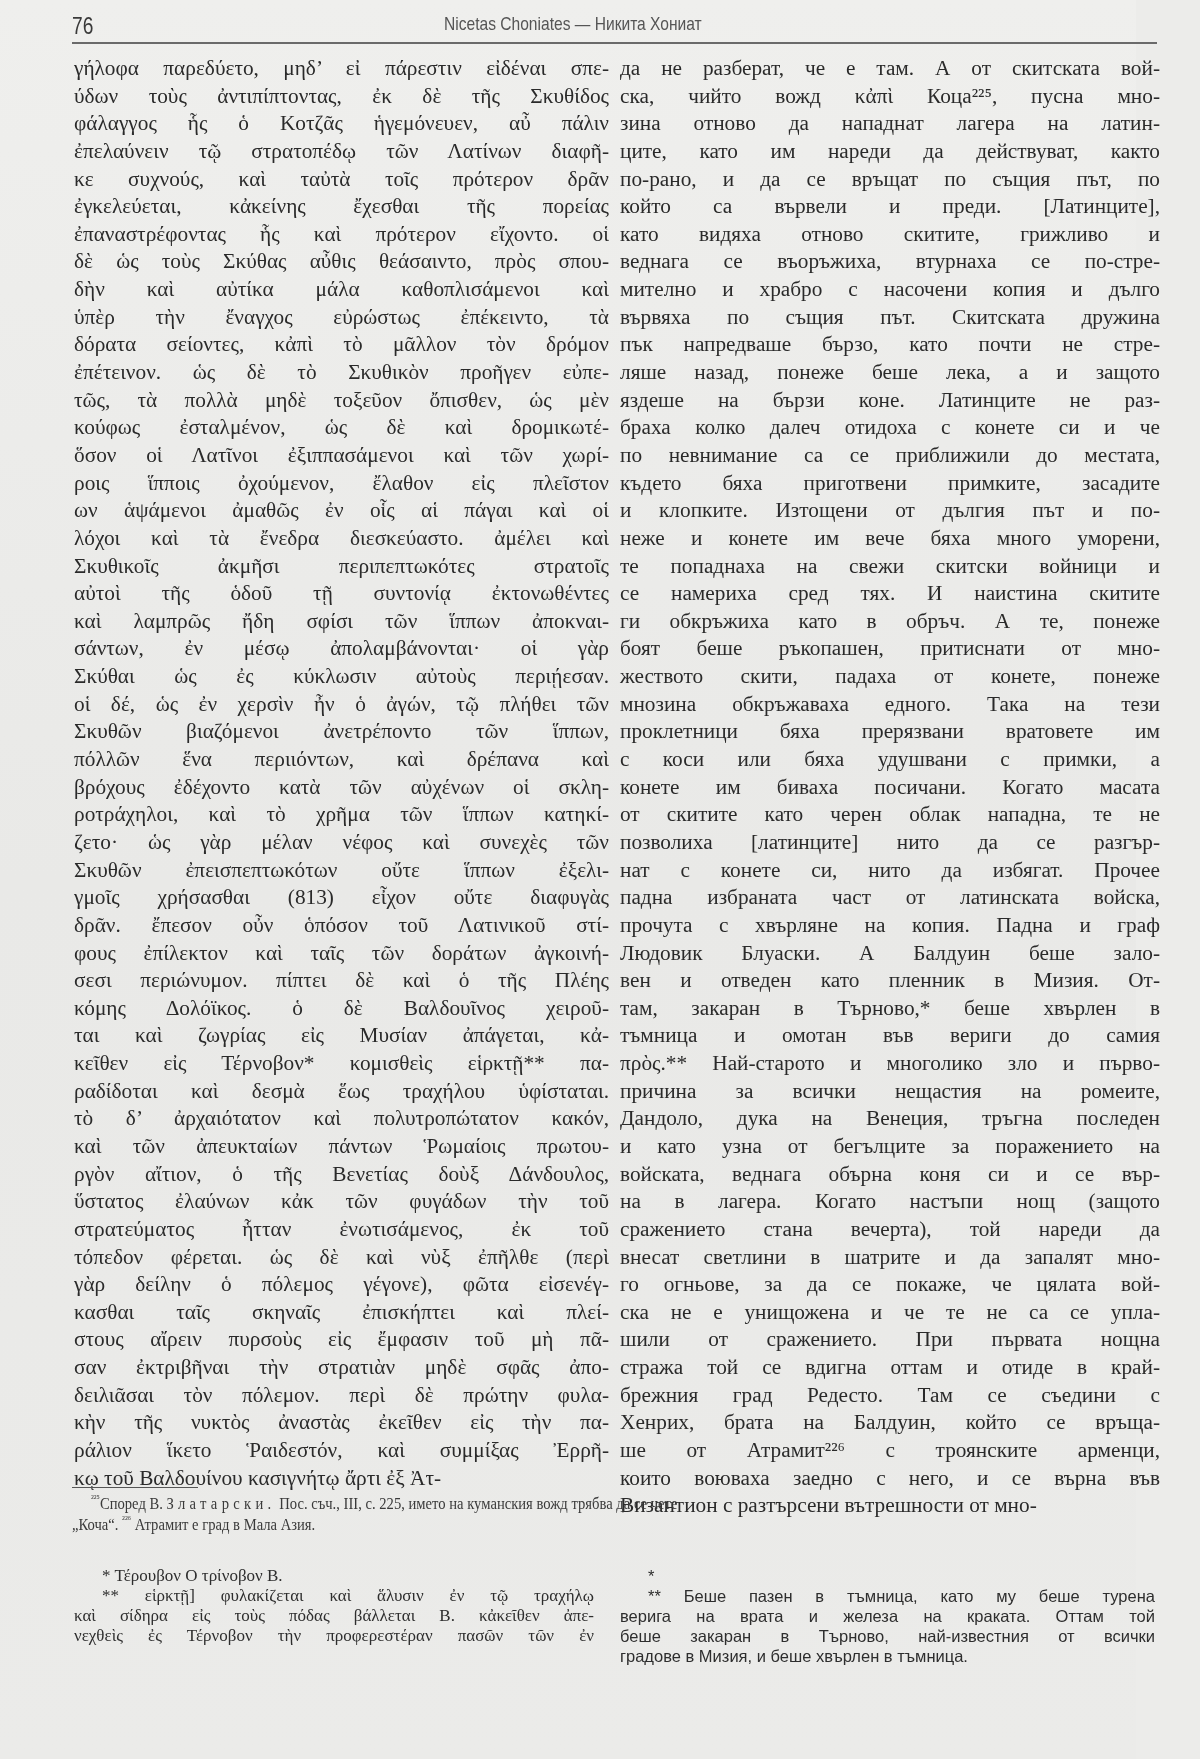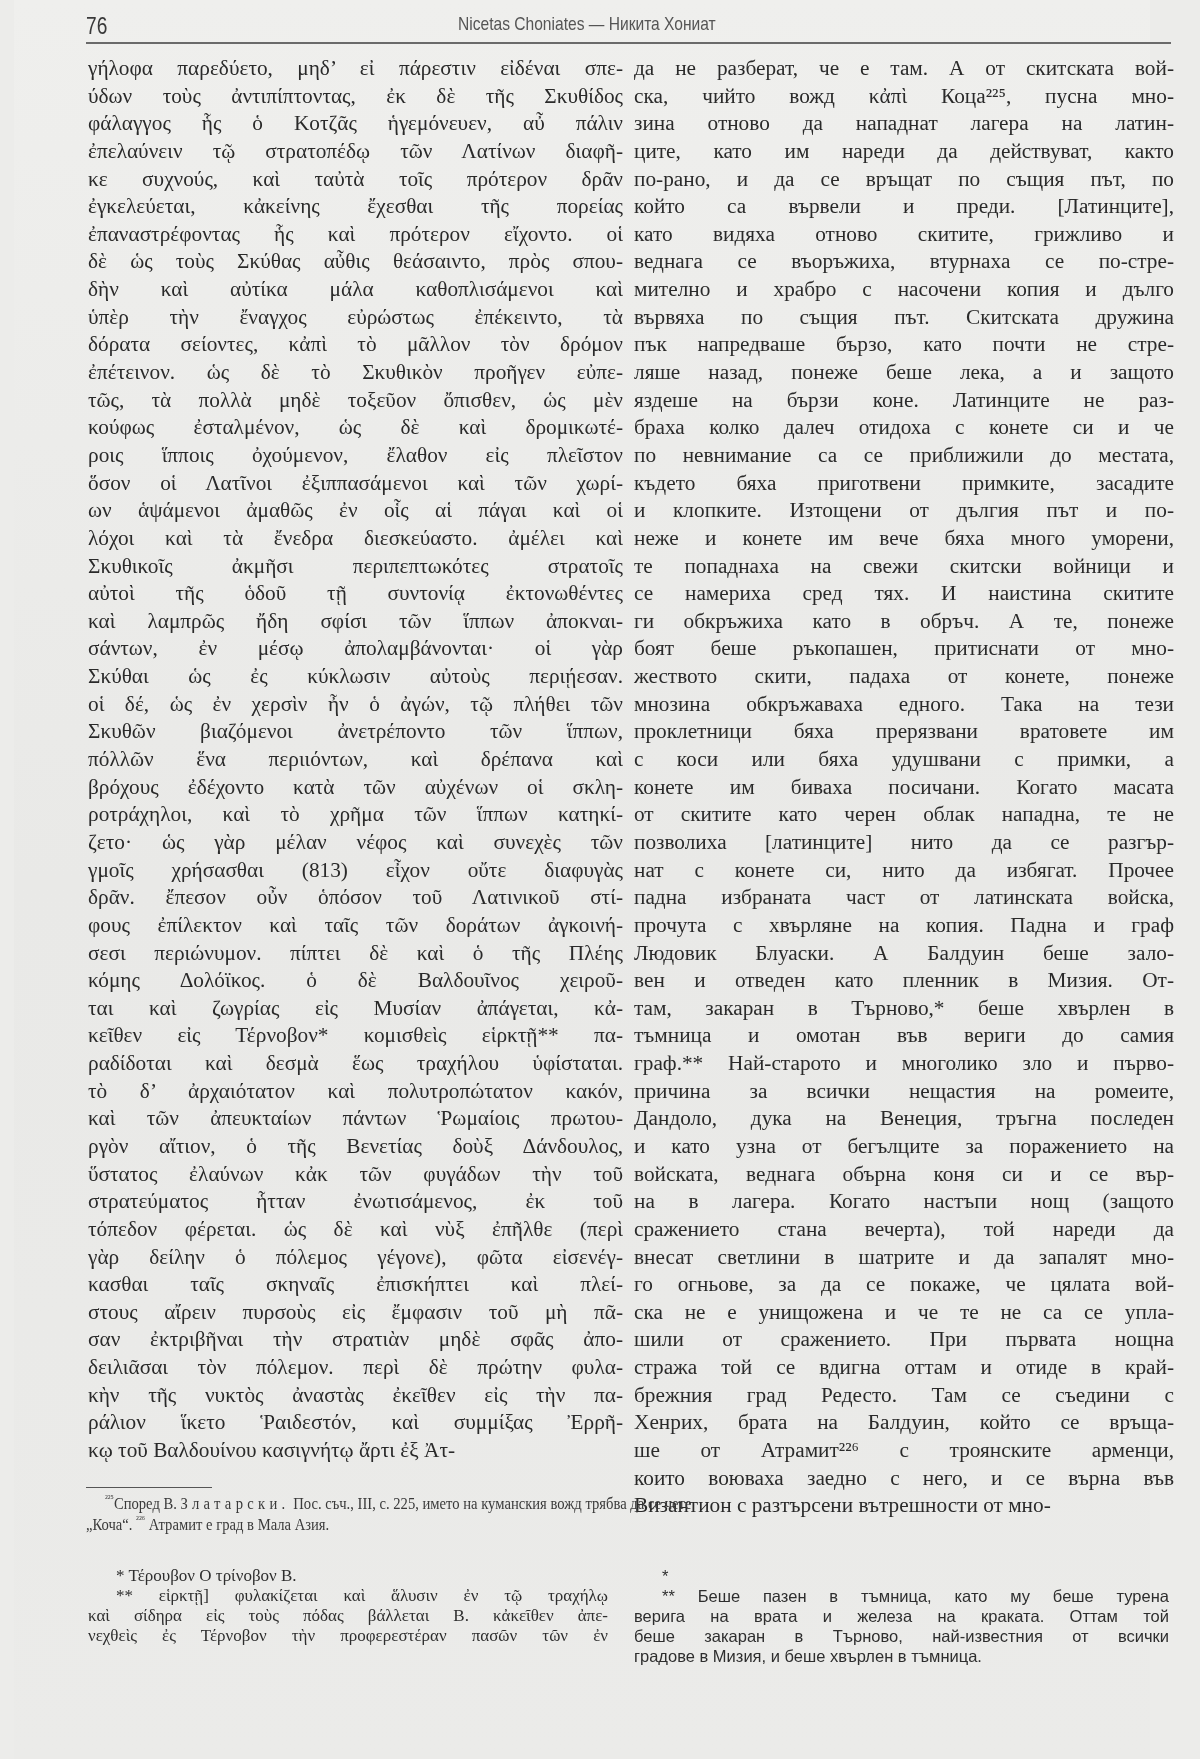--- a/index.html
+++ b/index.html
@@ -10,21 +10,20 @@
       color: #2a2a2a;
       font-family: "Liberation Serif", "DejaVu Serif", serif;
       position: relative;
       overflow: hidden;
     }
     .page {
       position: absolute;
       left: 0; top: 0;
       width: 1136px; height: 1759px;
       background: linear-gradient(180deg, #efefed 0%, #e9e9e7 50%, #ebebe9 100%);
-      margin-left: 14px;
     }
     .header {
       position: absolute;
       left: 72px; top: 8px;
       width: 1090px;
       height: 34px;
     }
     .page-number {
       position: absolute;
       left: 0; top: 4px;
@@ -124,35 +123,36 @@
       <span class="line">κε συχνούς, καὶ ταὐτὰ τοῖς πρότερον δρᾶν</span>
       <span class="line">ἐγκελεύεται, κἀκείνης ἔχεσθαι τῆς πορείας</span>
       <span class="line">ἐπαναστρέφοντας ἧς καὶ πρότερον εἴχοντο. οἱ</span>
       <span class="line">δὲ ὡς τοὺς Σκύθας αὖθις θεάσαιντο, πρὸς σπου-</span>
       <span class="line">δὴν καὶ αὐτίκα μάλα καθοπλισάμενοι καὶ</span>
       <span class="line">ὑπὲρ τὴν ἔναγχος εὐρώστως ἐπέκειντο, τὰ</span>
       <span class="line">δόρατα σείοντες, κἀπὶ τὸ μᾶλλον τὸν δρόμον</span>
       <span class="line">ἐπέτεινον. ὡς δὲ τὸ Σκυθικὸν προῆγεν εὐπε-</span>
       <span class="line">τῶς, τὰ πολλὰ μηδὲ τοξεῦον ὄπισθεν, ὡς μὲν</span>
       <span class="line">κούφως ἐσταλμένον, ὡς δὲ καὶ δρομικωτέ-</span>
+      <span class="line">ὅσον οἱ Λατῖνοι ἐξιππασάμενοι καὶ τῶν χωρί-</span>
       <span class="line">ροις ἵπποις ὀχούμενον, ἔλαθον εἰς πλεῖστον</span>
-      <span class="line">ὅσον οἱ Λατῖνοι ἐξιππασάμενοι καὶ τῶν χωρί-</span>
       <span class="line">ων ἁψάμενοι ἀμαθῶς ἐν οἷς αἱ πάγαι καὶ οἱ</span>
       <span class="line">λόχοι καὶ τὰ ἔνεδρα διεσκεύαστο. ἀμέλει καὶ</span>
       <span class="line">Σκυθικοῖς ἀκμῆσι περιπεπτωκότες στρατοῖς</span>
       <span class="line">αὐτοὶ τῆς ὁδοῦ τῇ συντονίᾳ ἐκτονωθέντες</span>
       <span class="line">καὶ λαμπρῶς ἤδη σφίσι τῶν ἵππων ἀποκναι-</span>
       <span class="line">σάντων, ἐν μέσῳ ἀπολαμβάνονται· οἱ γὰρ</span>
       <span class="line">Σκύθαι ὡς ἐς κύκλωσιν αὐτοὺς περιῄεσαν.</span>
       <span class="line">οἱ δέ, ὡς ἐν χερσὶν ἦν ὁ ἀγών, τῷ πλήθει τῶν</span>
       <span class="line">Σκυθῶν βιαζόμενοι ἀνετρέποντο τῶν ἵππων,</span>
       <span class="line">πόλλῶν ἕνα περιιόντων, καὶ δρέπανα καὶ</span>
       <span class="line">βρόχους ἐδέχοντο κατὰ τῶν αὐχένων οἱ σκλη-</span>
       <span class="line">ροτράχηλοι, καὶ τὸ χρῆμα τῶν ἵππων κατηκί-</span>
       <span class="line">ζετο· ὡς γὰρ μέλαν νέφος καὶ συνεχὲς τῶν</span>
+      <span class="line">Σκυθῶν ἐπεισπεπτωκότων οὔτε ἵππων ἐξελι-</span>
       <span class="line">γμοῖς χρήσασθαι (813) εἶχον οὔτε διαφυγὰς</span>
       <span class="line">δρᾶν. ἔπεσον οὖν ὁπόσον τοῦ Λατινικοῦ στί-</span>
       <span class="line">φους ἐπίλεκτον καὶ ταῖς τῶν δοράτων ἀγκοινή-</span>
       <span class="line">σεσι περιώνυμον. πίπτει δὲ καὶ ὁ τῆς Πλέης</span>
       <span class="line">κόμης Δολόϊκος. ὁ δὲ Βαλδουῖνος χειροῦ-</span>
       <span class="line">ται καὶ ζωγρίας εἰς Μυσίαν ἀπάγεται, κἀ-</span>
       <span class="line">κεῖθεν εἰς Τέρνοβον* κομισθεὶς εἱρκτῇ** πα-</span>
       <span class="line">ραδίδοται καὶ δεσμὰ ἕως τραχήλου ὑφίσταται.</span>
       <span class="line">τὸ δ’ ἀρχαιότατον καὶ πολυτροπώτατον κακόν,</span>
       <span class="line">καὶ τῶν ἀπευκταίων πάντων Ῥωμαίοις πρωτου-</span>
@@ -199,21 +199,21 @@
       <span class="line">конете им биваха посичани. Когато масата</span>
       <span class="line">от скитите като черен облак нападна, те не</span>
       <span class="line">позволиха [латинците] нито да се разгър-</span>
       <span class="line">нат с конете си, нито да избягат. Прочее</span>
       <span class="line">падна избраната част от латинската войска,</span>
       <span class="line">прочута с хвърляне на копия. Падна и граф</span>
       <span class="line">Людовик Блуаски. А Балдуин беше зало-</span>
       <span class="line">вен и отведен като пленник в Мизия. От-</span>
       <span class="line">там, закаран в Търново,* беше хвърлен в</span>
       <span class="line">тъмница и омотан във вериги до самия</span>
-      <span class="line">граф.** Най-старото и многолико зло и първо-</span>
+      <span class="line">πρὸς.** Най-старото и многолико зло и първо-</span>
       <span class="line">причина за всички нещастия на ромеите,</span>
       <span class="line">Дандоло, дука на Венеция, тръгна последен</span>
       <span class="line">и като узна от бегълците за поражението на</span>
       <span class="line">войската, веднага обърна коня си и се вър-</span>
       <span class="line">на в лагера. Когато настъпи нощ (защото</span>
       <span class="line">сражението стана вечерта), той нареди да</span>
       <span class="line">внесат светлини в шатрите и да запалят мно-</span>
       <span class="line">го огньове, за да се покаже, че цялата вой-</span>
       <span class="line">ска не е унищожена и че те не са се упла-</span>
       <span class="line">шили от сражението. При първата нощна</span>

